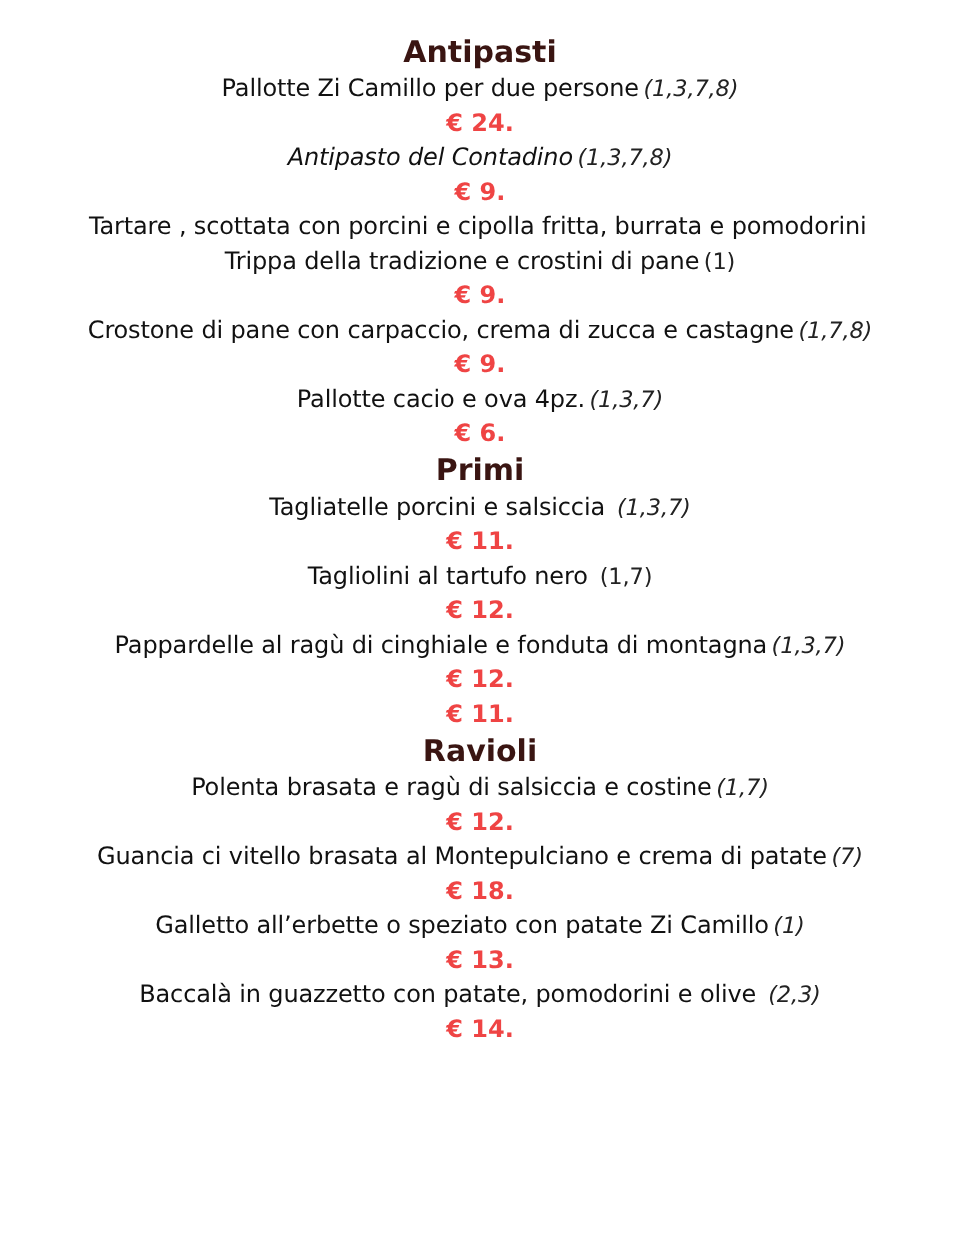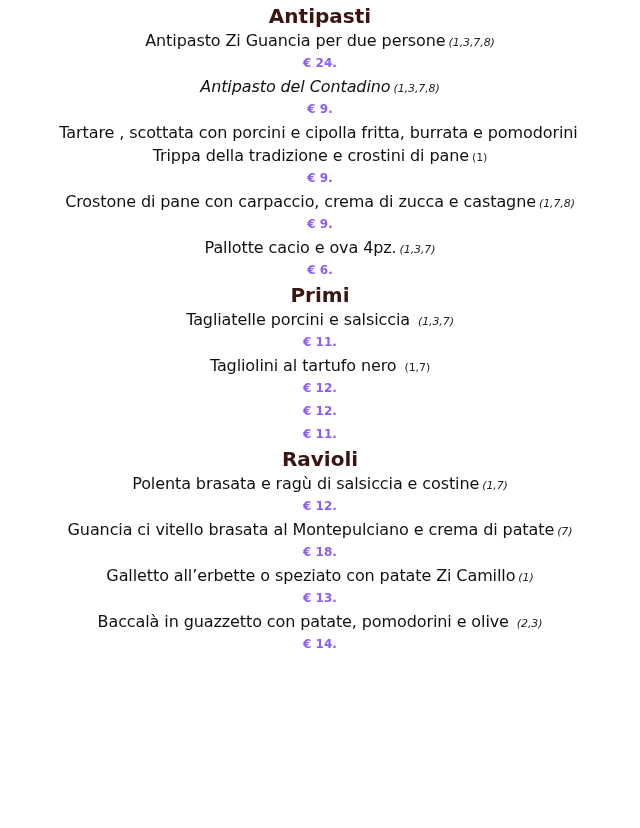--- a/index.html
+++ b/index.html
@@ -8,21 +8,21 @@
       background: #ffffff;
     }
     body {
       width: 640px;
       height: 828px;
       overflow: hidden;
       font-family: "DejaVu Sans", sans-serif;
       color: #111111;
     }
     .menu {
-      padding-top: 3px;
+      padding-top: 21px;
       text-align: center;
     }
     .section-title {
       font-family: "DejaVu Sans", sans-serif;
       font-weight: bold;
       font-size: 20px;
       line-height: 26px;
       height: 26px;
       color: #3a1512;
       margin: 0;
@@ -35,46 +35,46 @@
       line-height: 23px;
       height: 23px;
       white-space: nowrap;
       letter-spacing: -0.1px;
     }
     .item-name.italic .dish {
       font-style: italic;
     }
     .allergens {
       font-style: italic;
-      font-size: 11px;
+      font-size: 15px;
       margin-left: 3px;
       color: #222;
     }
     .allergens.upright {
       font-style: normal;
     }
     .price {
-      font-size: 12px;
+      font-size: 16px;
       font-weight: bold;
       line-height: 23px;
       height: 23px;
-      color: #8b5cf6;
+      color: #ef4444;
     }
   </style>
 </head>
 <body>
 
 <div class="menu">
 
   <section>
     <h2 class="section-title">Antipasti</h2>
 
     <div class="item">
       <div class="item-name">
-        <span class="dish">Antipasto Zi Guancia per due persone</span><span class="allergens">(1,3,7,8)</span>
+        <span class="dish">Pallotte Zi Camillo per due persone</span><span class="allergens">(1,3,7,8)</span>
       </div>
       <div class="price">€ 24.</div>
     </div>
 
     <div class="item">
       <div class="item-name italic">
         <span class="dish">Antipasto del Contadino</span><span class="allergens">(1,3,7,8)</span>
       </div>
       <div class="price">€ 9.</div>
     </div>
@@ -119,20 +119,23 @@
 
     <div class="item">
       <div class="item-name">
         <span class="dish">Tagliolini al tartufo nero </span><span class="allergens upright">(1,7)</span>
       </div>
       <div class="price">€ 12.</div>
     </div>
 
 
     <div class="item">
+      <div class="item-name">
+        <span class="dish">Pappardelle al ragù di cinghiale e fonduta di montagna</span><span class="allergens">(1,3,7)</span>
+      </div>
       <div class="price">€ 12.</div>
     </div>
 
     <div class="item">
       <div class="price">€ 11.</div>
     </div>
   </section>
 
   <section>
     <h2 class="section-title">Ravioli</h2>

